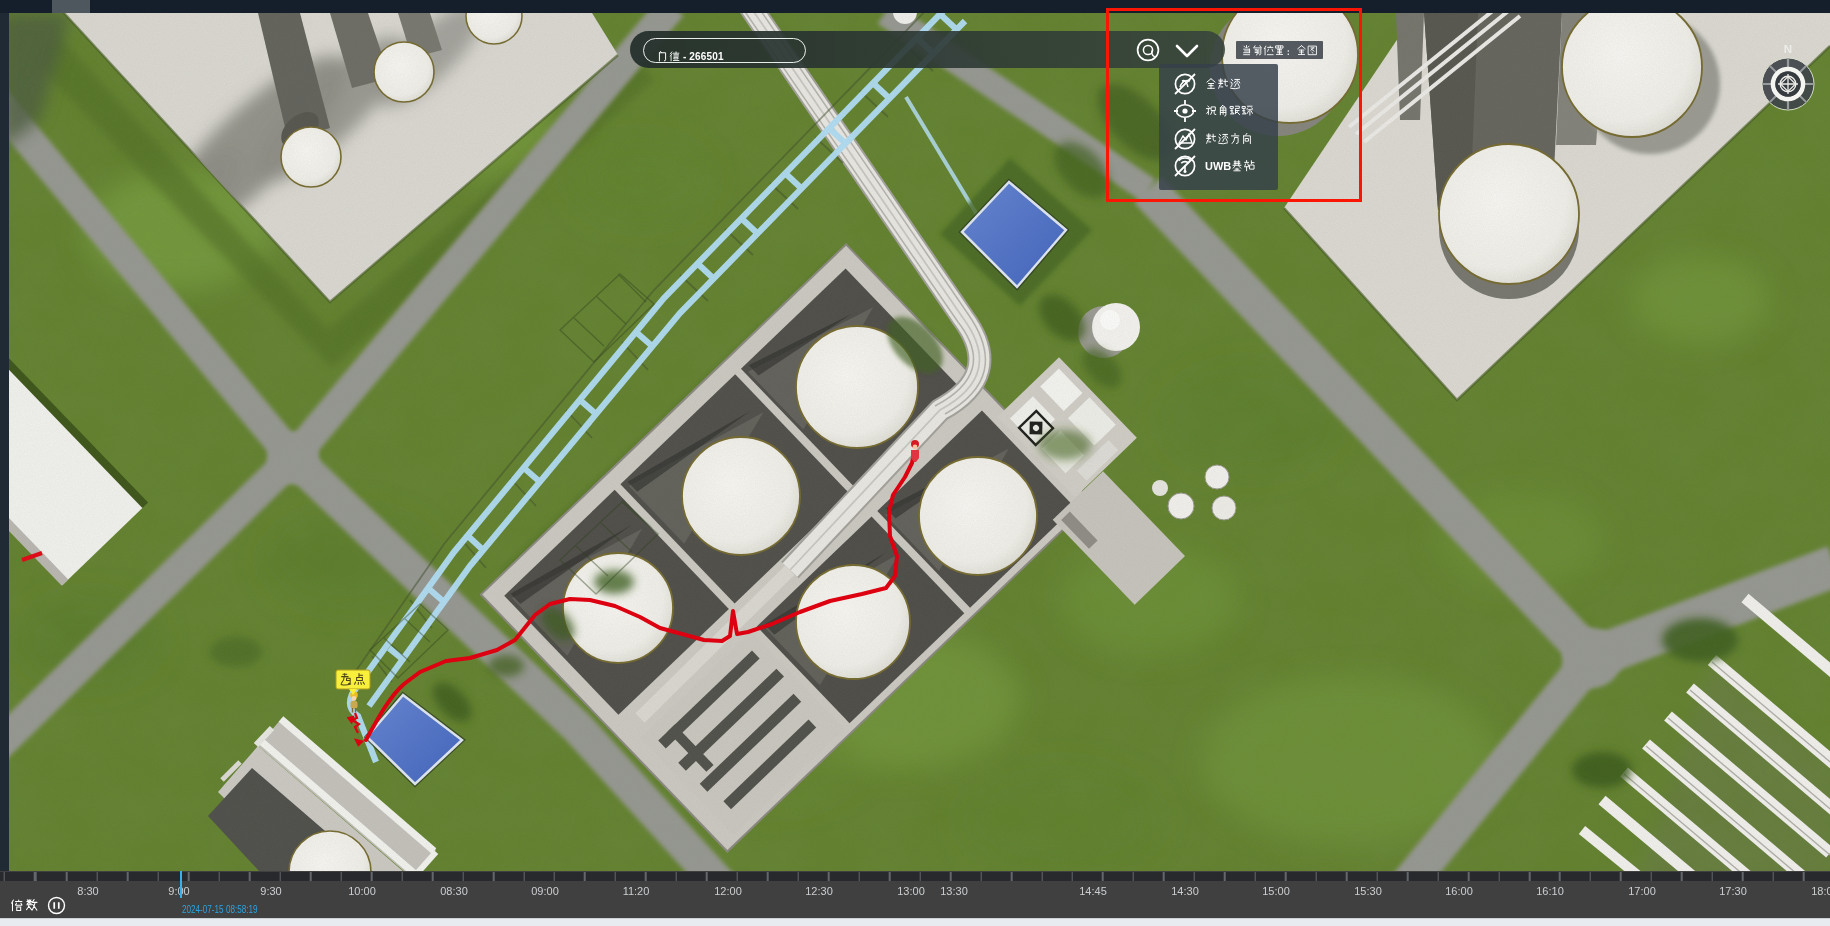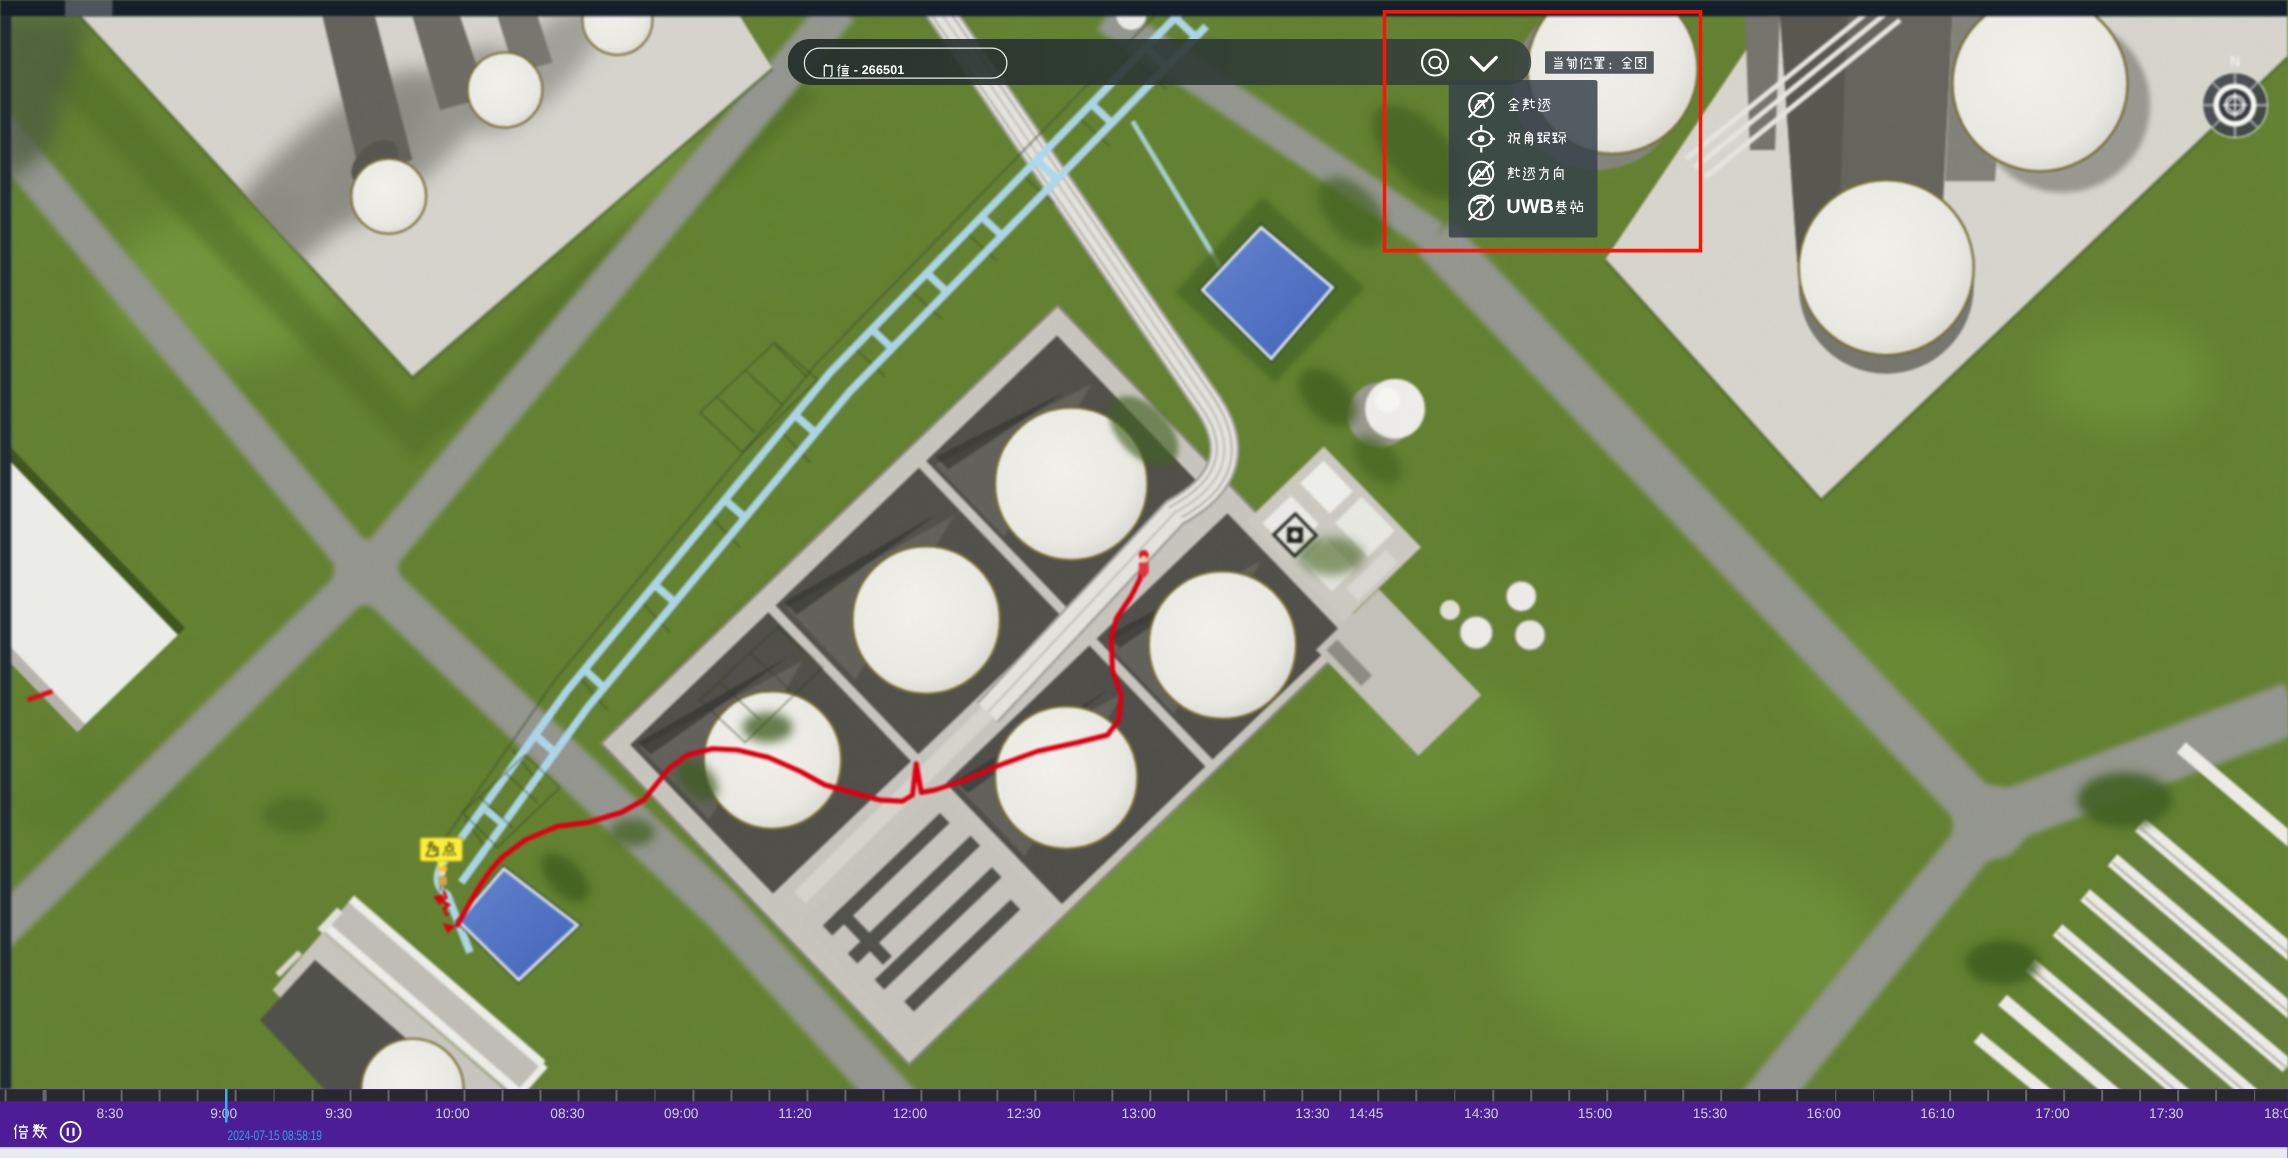--- a/index.html
+++ b/index.html
@@ -6,21 +6,21 @@
 .abs{position:absolute}
 svg.zi{display:inline-block;vertical-align:middle}
 #scenesvg{filter:blur(0.7px)}
 #topbar{position:absolute;left:630px;top:31px;width:595px;height:37px;border-radius:19px;background:linear-gradient(90deg,rgba(36,47,44,.94),rgba(54,66,61,.88))}
 .pill{position:absolute;border:1.4px solid rgba(242,246,244,.96);border-radius:13px;height:25px;box-sizing:border-box;display:flex;align-items:flex-end;color:#fff}
 .t{font-size:10px;font-weight:bold;color:#fff;letter-spacing:.15px}
 #drop{position:absolute;left:1159px;top:64px;width:119px;height:126px;background:rgba(54,64,74,.84);border-radius:2px}
 .drow{position:absolute;left:0;width:100%;height:27px;display:flex;align-items:center}
 #cpos{position:absolute;left:1236px;top:41px;height:18px;background:rgba(73,80,86,.94);padding:0 5px;display:flex;align-items:center;border-radius:1px}
 #redrect{position:absolute;left:1106px;top:8px;width:250px;height:188px;border:3.5px solid #fb1505}
-#tl{position:absolute;left:0;top:871px;width:1830px;height:47px;background:#4c1d95}
+#tl{position:absolute;left:0;top:871px;width:1830px;height:47px;background:#404040}
 #ticks{position:absolute;left:0;top:1px;width:1830px;height:9px;background-color:#28292c;background-image:repeating-linear-gradient(to right,#63676c 0 1.5px,rgba(0,0,0,0) 1.5px 30.47px);background-position:35.7px 0}
 .tlab{position:absolute;top:14px;transform:translateX(-50%);font-size:11px;color:#cbced1}
 #playhead{position:absolute;left:180px;top:0;width:2.4px;height:27px;background:#38b0ea}
 #stamp{position:absolute;left:182px;top:32px;font-size:11px;color:#2ba3e2;transform:scaleX(.74);transform-origin:0 0;white-space:nowrap}
 #sb{position:absolute;left:0;top:918px;width:1830px;height:8px;background:#e8ebef;border-top:1px solid #ccd1d5}
 </style></head>
 <body>
 <div id="stage">
 <svg id="scenesvg" class="abs" style="left:0;top:0" width="1830" height="926" viewBox="0 0 1830 926">
 <defs>
@@ -553,21 +553,21 @@
 </span>
       </div>
 <div class="drow" style="top:88.5px">
 <svg class="zi" style="width:30px;height:30px;margin-left:11px" viewBox="0 0 30 30">
           <circle cx="15" cy="15" r="9.6" fill="none" stroke="#fff" stroke-width="1.7"></circle>
           <path d="M15 21 v-6.5 M11.2 12.2 a5.4 5.4 0 0 1 7.6 0 M8.6 9.6 a9 9 0 0 1 12.8 0" fill="none" stroke="#fff" stroke-width="1.6"></path>
           <circle cx="15" cy="20.5" r="1.5" fill="#fff"></circle>
           <path d="M5 25 L25 5" stroke="#fff" stroke-width="1.8"></path>
         </svg>
 <span style="display:flex;color:#fff;margin-left:5px;align-items:center">
-<span style="font-size:16px;font-weight:bold">UWB</span>
+<span style="font-size:11px;font-weight:bold">UWB</span>
 <svg class="zi" style="width:12px;height:12px" viewBox="0 0 100 100">
             <use href="#c-ji2"></use>
           </svg>
 <svg class="zi" style="width:12px;height:12px" viewBox="0 0 100 100">
             <use href="#c-zhan"></use>
           </svg>
 </span>
       </div>
 </div>
 
@@ -578,21 +578,21 @@
 <span class="tlab" style="left:88px">8:30</span>
 <span class="tlab" style="left:179px">9:00</span>
 <span class="tlab" style="left:271px">9:30</span>
 <span class="tlab" style="left:362px">10:00</span>
 <span class="tlab" style="left:454px">08:30</span>
 <span class="tlab" style="left:545px">09:00</span>
 <span class="tlab" style="left:636px">11:20</span>
 <span class="tlab" style="left:728px">12:00</span>
 <span class="tlab" style="left:819px">12:30</span>
 <span class="tlab" style="left:911px">13:00</span>
-<span class="tlab" style="left:1050px">13:30</span>
+<span class="tlab" style="left:954px">13:30</span>
 <span class="tlab" style="left:1093px">14:45</span>
 <span class="tlab" style="left:1185px">14:30</span>
 <span class="tlab" style="left:1276px">15:00</span>
 <span class="tlab" style="left:1368px">15:30</span>
 <span class="tlab" style="left:1459px">16:00</span>
 <span class="tlab" style="left:1550px">16:10</span>
 <span class="tlab" style="left:1642px">17:00</span>
 <span class="tlab" style="left:1733px">17:30</span>
 <span class="tlab" style="left:1825px">18:00</span>
 

